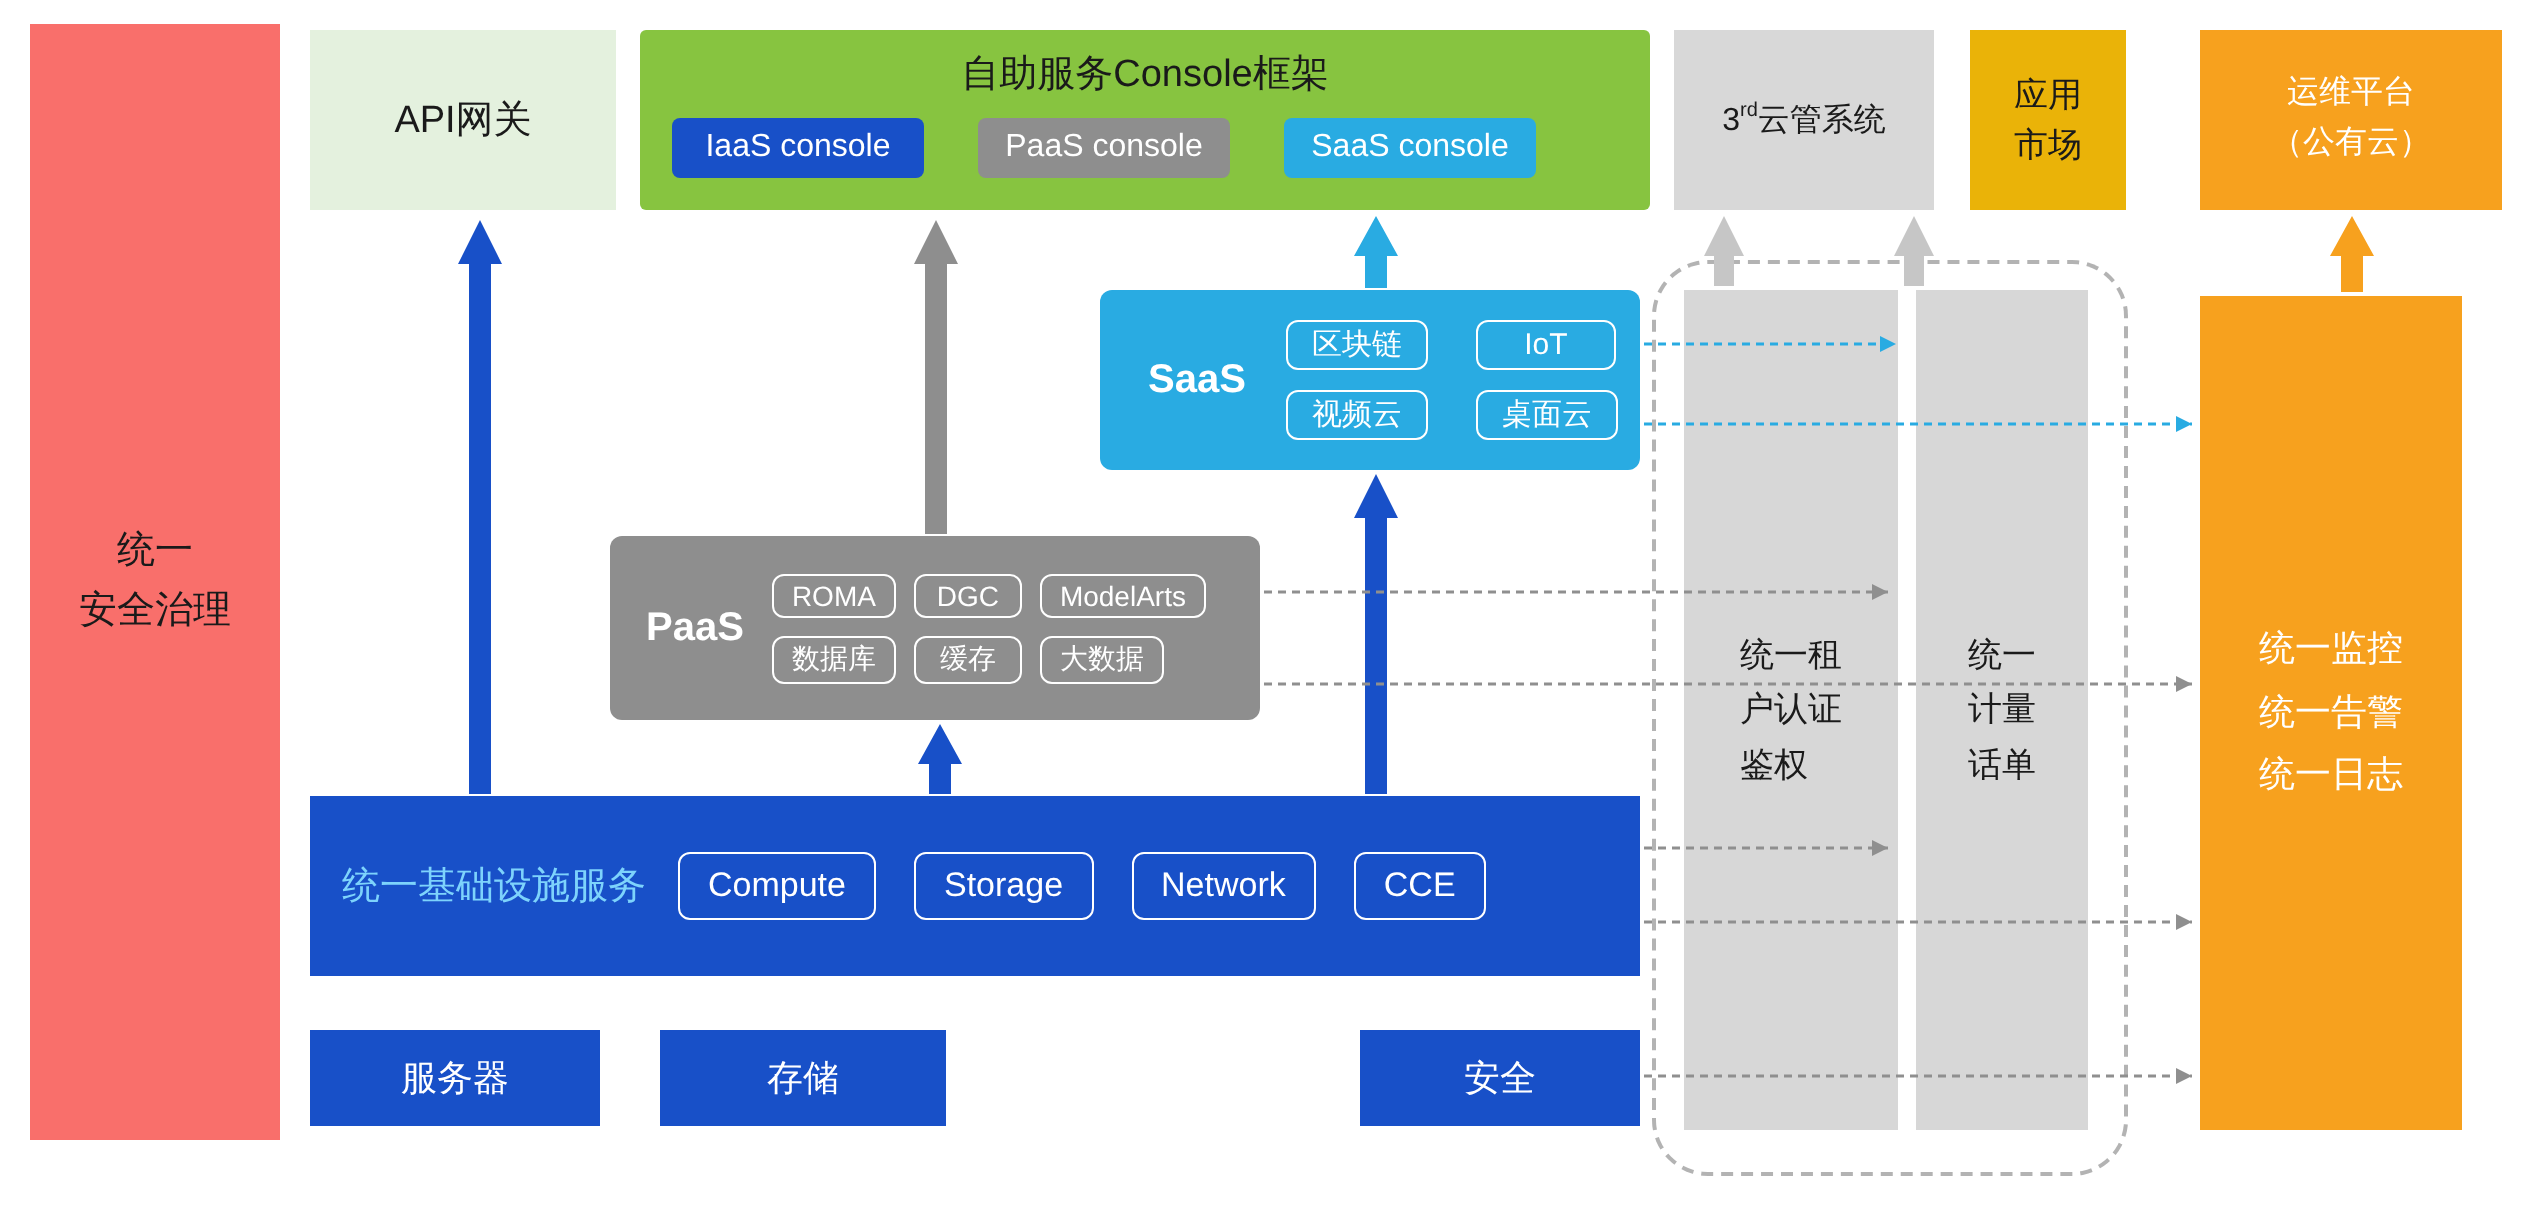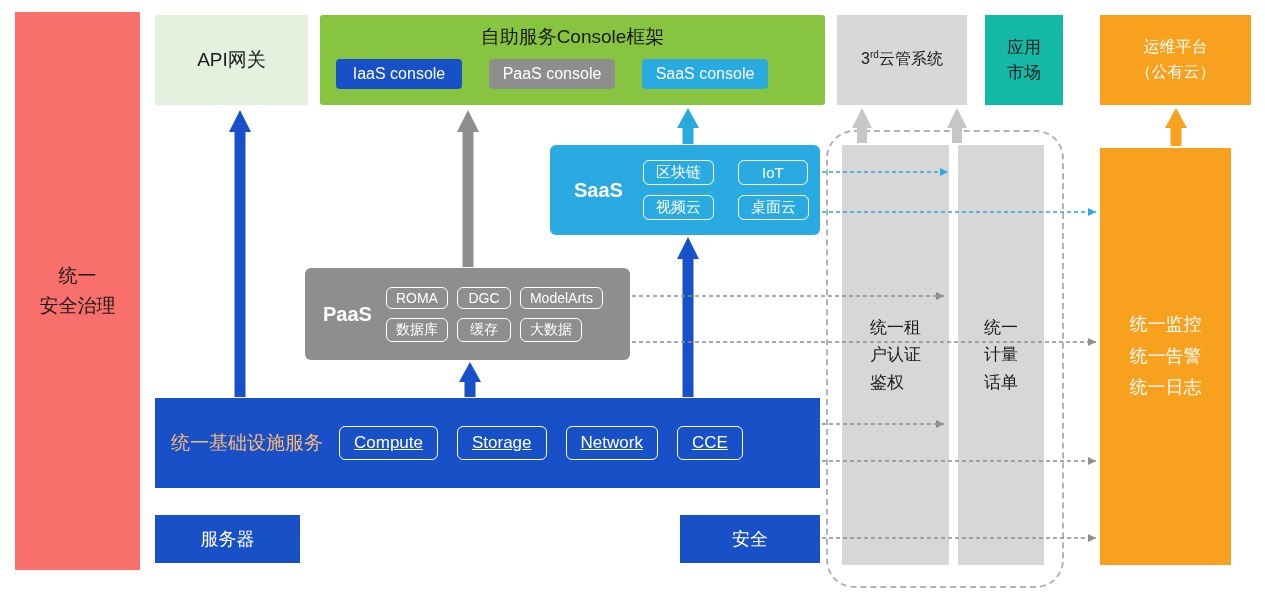--- a/index.html
+++ b/index.html
@@ -24,21 +24,21 @@
                    padding:0 16px; gap:27px; margin-top:9px; }
   .console-chip { width:126px; height:30px; border-radius:4px; color:#ffffff;
                   font-size:16px; display:flex; align-items:center; justify-content:center; }
   .c-blue { background:#1850C8; }
   .c-gray { background:#8E8E8E; }
   .c-cyan { background:#29ABE2; }
 
   .third-cloud { left:837px; top:15px; width:130px; height:90px; background:#D8D8D8;
                  color:#1A1A1A; font-size:16px; }
   .third-cloud sup { font-size:10px;margin-top:43px; }
-  .app-market { left:985px; top:15px; width:78px; height:90px; background:#14b8a6;
+  .app-market { left:985px; top:15px; width:78px; height:90px; background:#eab308;
                 color:#1A1A1A; font-size:17px; line-height:1.5; text-align:center; }
   .ops-platform { left:1100px; top:15px; width:151px; height:90px; background:#F7A11E;
                   color:#ffffff; font-size:16px; line-height:1.55; text-align:center; }
 
   
   .saas { left:550px; top:145px; width:270px; height:90px; background:#29ABE2;
           border-radius:6px; justify-content:flex-start; }
   .paas { left:305px; top:268px; width:325px; height:92px; background:#8E8E8E;
           border-radius:6px; justify-content:flex-start; }
   .band-title { color:#ffffff; font-size:20px; font-weight:bold; }
@@ -50,23 +50,23 @@
   .saas-grid { display:grid; grid-template-columns:repeat(2,max-content);
                gap:10px 24px; justify-items:start; }
   .saas-chip { font-size:15px; padding:2px 12px; min-width:44px; }
   .paas-grid { display:grid; grid-template-columns:repeat(3,max-content);
                gap:9px 9px; justify-items:start; }
   .paas-chip { font-size:14px; padding:2px 9px; min-width:34px; }
 
   
   .infra { left:155px; top:398px; width:665px; height:90px; background:#1850C8;
            justify-content:flex-start; }
-  .infra-title { color:#fdba74; font-size:19px; margin-left:16px; margin-right:16px; }
+  .infra-title { color:#7dd3fc; font-size:19px; margin-left:16px; margin-right:16px; }
   .infra-chips { display:flex; gap:19px; }
-  .infra-chip { height:32px; font-size:17px; padding:0 14px;text-decoration:underline; }
+  .infra-chip { height:32px; font-size:17px; padding:0 14px; }
 
   
   .res { top:515px; height:48px; background:#1850C8; color:#ffffff; font-size:18px; }
   .res-1 { left:155px; width:145px; }
   .res-2 { left:330px; width:143px; }
   .res-3 { left:505px; width:143px; }
   .res-4 { left:680px; width:140px; }
 
   
   .dashed-group { position:absolute; left:826px; top:130px; width:238px; height:458px;
@@ -165,20 +165,21 @@
     <div class="infra-title">统一基础设施服务</div>
     <div class="infra-chips">
       <div class="chip infra-chip">Compute</div>
       <div class="chip infra-chip">Storage</div>
       <div class="chip infra-chip">Network</div>
       <div class="chip infra-chip">CCE</div>
     </div>
   </div>
 
   <div class="box res res-1">服务器</div>
+  <div class="box res res-2">存储</div>
   <div class="box res res-4">安全</div>
 
   <div class="dashed-group"></div>
   <div class="box auth-bar pre">统一租
 户认证
 鉴权</div>
   <div class="box billing-bar pre">统一
 计量
 话单</div>
   <div class="box monitor-bar pre">统一监控

